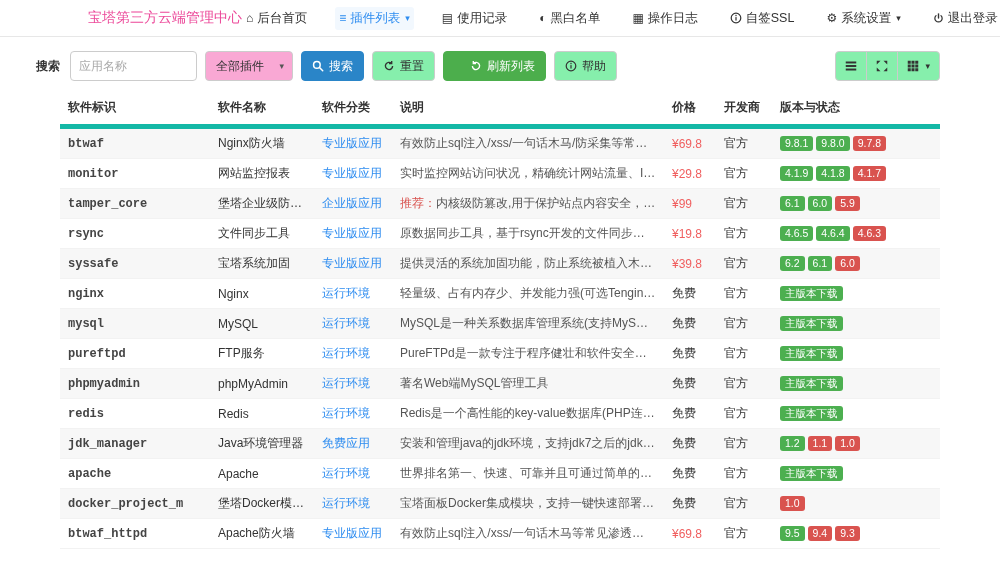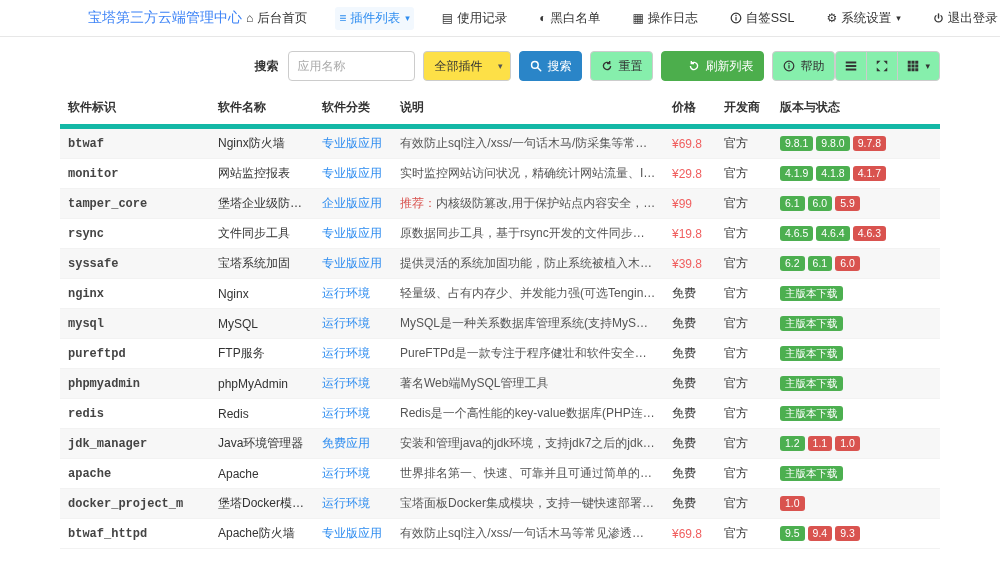--- a/index.html
+++ b/index.html
@@ -7,47 +7,47 @@
     width: 1000px; height: 576px; overflow: hidden; background: #fff;
     font-family: "Liberation Sans", "DejaVu Sans", sans-serif;
     font-size: 12px; color: #333;
   }
   
   .navbar {
     display: flex; justify-content: space-between; align-items: center;
     height: 37px; padding: 0 58px 0 88px;
     background: #fff; border-bottom: 1px solid #e7e7e7;
   }
-  .brand { font-size: 14px; color: #3b82f6; white-space: nowrap; }
+  .brand { font-size: 14px; color: #ec4899; white-space: nowrap; }
   .nav-menu { display: flex; align-items: center; gap: 24px; }
   .nav-item {
     display: inline-flex; align-items: center; gap: 4px;
     color: #333; font-size: 12.5px; cursor: pointer; text-decoration: none;
     white-space: nowrap; padding: 3px 4px; border-radius: 3px;
   }
   .nav-item.active { color: #2d8cf0; background: #f2f8fe; }
   .nav-icon { display: inline-flex; align-items: center; font-size: 12px; line-height: 1; }
   .nav-icon svg { display: block; }
   .caret { font-size: 9px; line-height: 1; margin-left: 1px; }
   
   .toolbar {
-    display: flex; justify-content: flex-end; align-items: center;
-    margin: 14px 60px 10px 60px;
+    display: flex; justify-content: space-between; align-items: center;
+    margin: 14px 60px 10px 36px;
   }
   .toolbar-left { display: flex; align-items: center; gap: 8px; }
   .search-label { font-weight: 700; margin-right: 2px; }
   .search-input {
     width: 127px; height: 30px; border: 1px solid #ccc; border-radius: 4px;
     padding: 0 8px; font-size: 12px; color: #333; outline: none;
     font-family: inherit;
   }
   .search-input::placeholder { color: #aaa; }
   .select {
     position: relative; height: 30px; min-width: 88px;
-    border: 1px solid #ccc; border-radius: 4px; background: #fde047;
+    border: 1px solid #ccc; border-radius: 4px; background: #f9a8d4;
     display: inline-flex; align-items: center; padding: 0 22px 0 10px;
     cursor: pointer;
   }
   .select .caret { position: absolute; right: 8px; color: #555; }
   .btn {
     height: 30px; padding: 0 10px; border: 1px solid #ccc; border-radius: 4px;
     background: #86efac; color: #333; font-size: 12px; cursor: pointer;
     display: inline-flex; align-items: center; gap: 5px; white-space: nowrap;
     font-family: inherit;
   }

